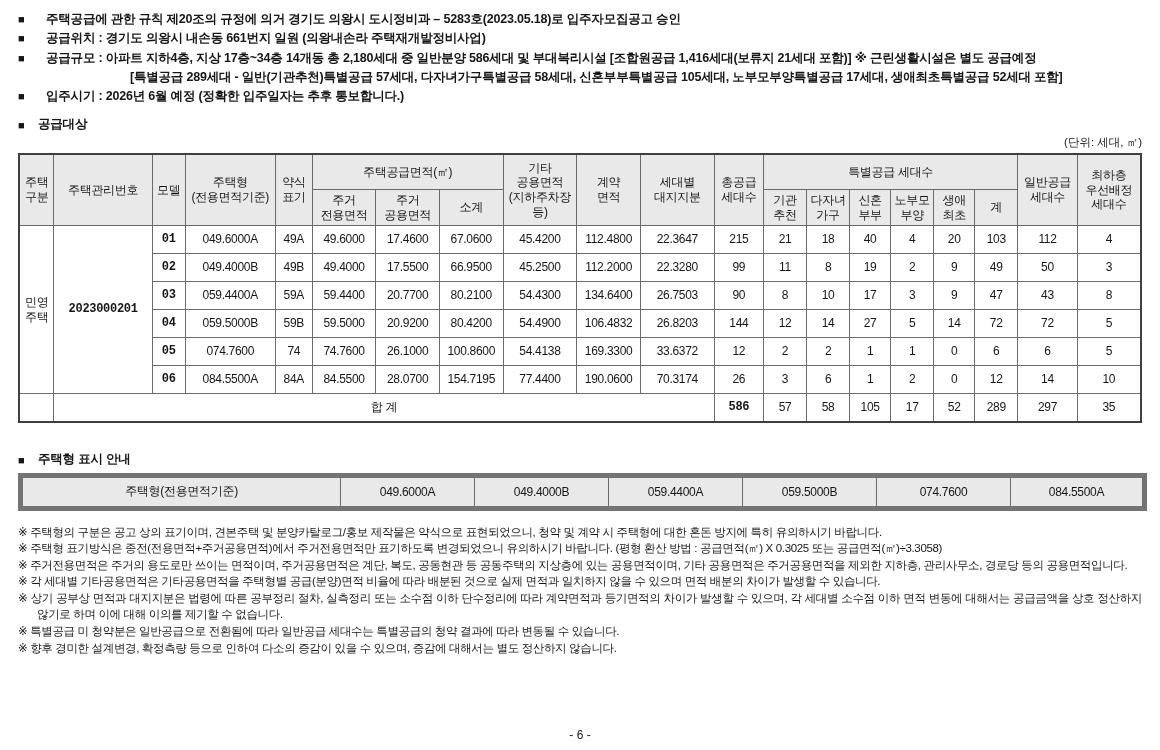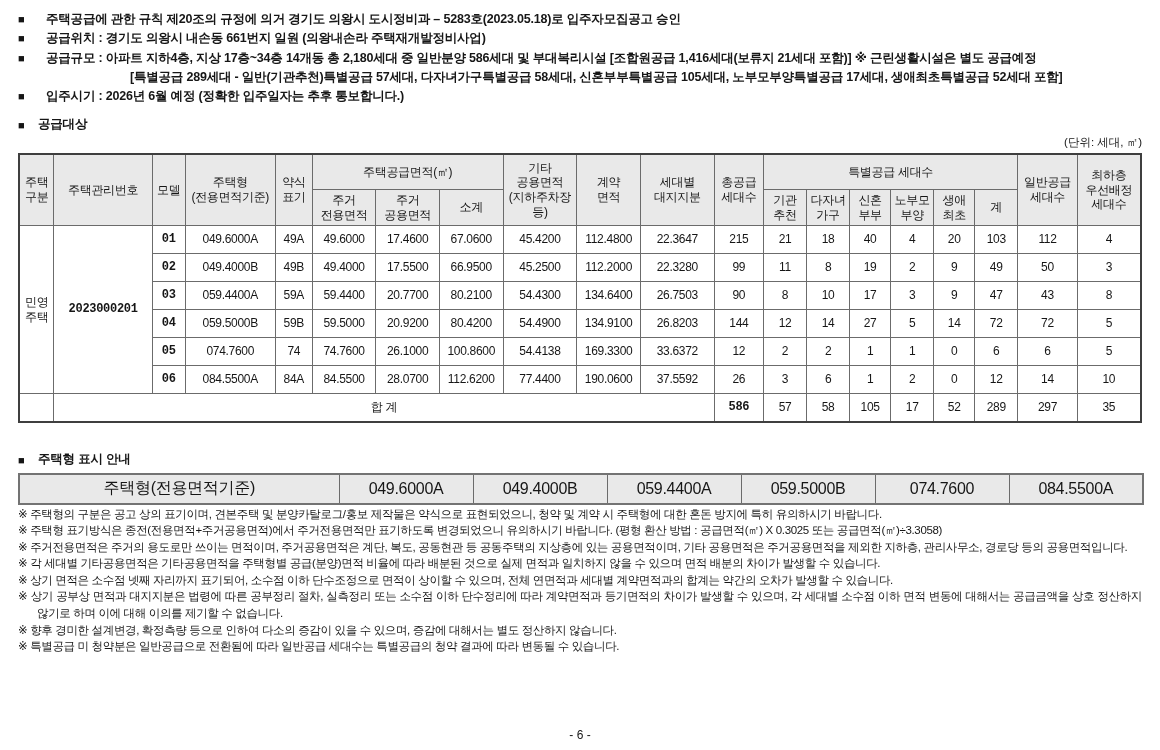--- a/index.html
+++ b/index.html
@@ -24,25 +24,25 @@
   .main-table{border:2px solid #3f3f3f;font-size:12px;}
   .main-table th,.main-table td{
     border:1px solid #6b6b6b;text-align:center;vertical-align:middle;
     padding:1px 1px;white-space:pre-line;line-height:1.22;letter-spacing:-0.3px;
   }
   .main-table thead th{background:#e9e9e9;font-weight:normal;}
   .main-table thead tr{height:36px;}
   .main-table tbody tr{height:28px;}
   .b{font-weight:bold;font-family:Liberation Mono, monospace;}
   
-  .type-table{border:2px solid #737373;font-size:16px;margin-top:5px;}
+  .type-table{border:5px solid #737373;font-size:12px;margin-top:5px;}
   .type-table td{border:1px solid #6b6b6b;text-align:center;vertical-align:middle;height:26px;letter-spacing:-0.3px;}
   .type-table tr.hd td{background:#e9e9e9;}
   
-  .footnotes{margin-top:1px;font-size:11.5px;line-height:1.44;letter-spacing:-0.35px;}
+  .footnotes{margin-top:13px;font-size:11.5px;line-height:1.44;letter-spacing:-0.35px;}
   .fn{padding-left:19px;text-indent:-19px;text-align:justify;}
   
   .page-num{position:absolute;left:0;right:0;bottom:8px;text-align:center;font-size:12px;}
 </style>
 </head>
 <body>
 
 <div class="page">
 
   <div class="notices">
@@ -214,21 +214,21 @@
           <td>8</td>
         </tr>
         <tr>
           <td class="b">04</td>
           <td>059.5000B</td>
           <td>59B</td>
           <td>59.5000</td>
           <td>20.9200</td>
           <td>80.4200</td>
           <td>54.4900</td>
-          <td>134.9100</td>
+          <td>106.4832</td>
           <td>26.8203</td>
           <td>144</td>
           <td>12</td>
           <td>14</td>
           <td>27</td>
           <td>5</td>
           <td>14</td>
           <td>72</td>
           <td>72</td>
           <td>5</td>
@@ -252,24 +252,24 @@
           <td>6</td>
           <td>6</td>
           <td>5</td>
         </tr>
         <tr>
           <td class="b">06</td>
           <td>084.5500A</td>
           <td>84A</td>
           <td>84.5500</td>
           <td>28.0700</td>
-          <td>112.6200</td>
+          <td>154.7195</td>
           <td>77.4400</td>
           <td>190.0600</td>
-          <td>37.5592</td>
+          <td>70.3174</td>
           <td>26</td>
           <td>3</td>
           <td>6</td>
           <td>1</td>
           <td>2</td>
           <td>0</td>
           <td>12</td>
           <td>14</td>
           <td>10</td>
         </tr>
@@ -315,21 +315,20 @@
           <td>084.5500A</td>
         </tr>
       </tbody>
   </table>
 
   <div class="footnotes">
       <div class="fn"><span>※ </span><span>주택형의 구분은 공고 상의 표기이며, 견본주택 및 분양카탈로그/홍보 제작물은 약식으로 표현되었으니, 청약 및 계약 시 주택형에 대한 혼돈 방지에 특히 유의하시기 바랍니다.</span></div>
       <div class="fn"><span>※ </span><span>주택형 표기방식은 종전(전용면적+주거공용면적)에서 주거전용면적만 표기하도록 변경되었으니 유의하시기 바랍니다. (평형 환산 방법 : 공급면적(㎡) X 0.3025 또는 공급면적(㎡)÷3.3058)</span></div>
       <div class="fn"><span>※ </span><span>주거전용면적은 주거의 용도로만 쓰이는 면적이며, 주거공용면적은 계단, 복도, 공동현관 등 공동주택의 지상층에 있는 공용면적이며, 기타 공용면적은 주거공용면적을 제외한 지하층, 관리사무소, 경로당 등의 공용면적입니다.</span></div>
       <div class="fn"><span>※ </span><span>각 세대별 기타공용면적은 기타공용면적을 주택형별 공급(분양)면적 비율에 따라 배분된 것으로 실제 면적과 일치하지 않을 수 있으며 면적 배분의 차이가 발생할 수 있습니다.</span></div>
-      <div class="fn"><span>※ </span><span>상기 면적은 소수점 넷째 자리까지 표기되어, 소수점 이하 단수조정으로 면적이 상이할 수 있으며, 전체 연면적과 세대별 계약면적과의 합계는 약간의 오차가 발생할 수 있습니다.</span></div>
       <div class="fn"><span>※ </span><span>상기 공부상 면적과 대지지분은 법령에 따른 공부정리 절차, 실측정리 또는 소수점 이하 단수정리에 따라 계약면적과 등기면적의 차이가 발생할 수 있으며, 각 세대별 소수점 이하 면적 변동에 대해서는 공급금액을 상호 정산하지 않기로 하며 이에 대해 이의를 제기할 수 없습니다.</span></div>
+      <div class="fn"><span>※ </span><span>특별공급 미 청약분은 일반공급으로 전환됨에 따라 일반공급 세대수는 특별공급의 청약 결과에 따라 변동될 수 있습니다.</span></div>
       <div class="fn"><span>※ </span><span>향후 경미한 설계변경, 확정측량 등으로 인하여 다소의 증감이 있을 수 있으며, 증감에 대해서는 별도 정산하지 않습니다.</span></div>
-      <div class="fn"><span>※ </span><span>특별공급 미 청약분은 일반공급으로 전환됨에 따라 일반공급 세대수는 특별공급의 청약 결과에 따라 변동될 수 있습니다.</span></div>
     </div>
 
   <div class="page-num">- 6 -</div>
 
 </div>
 
 </body></html>

